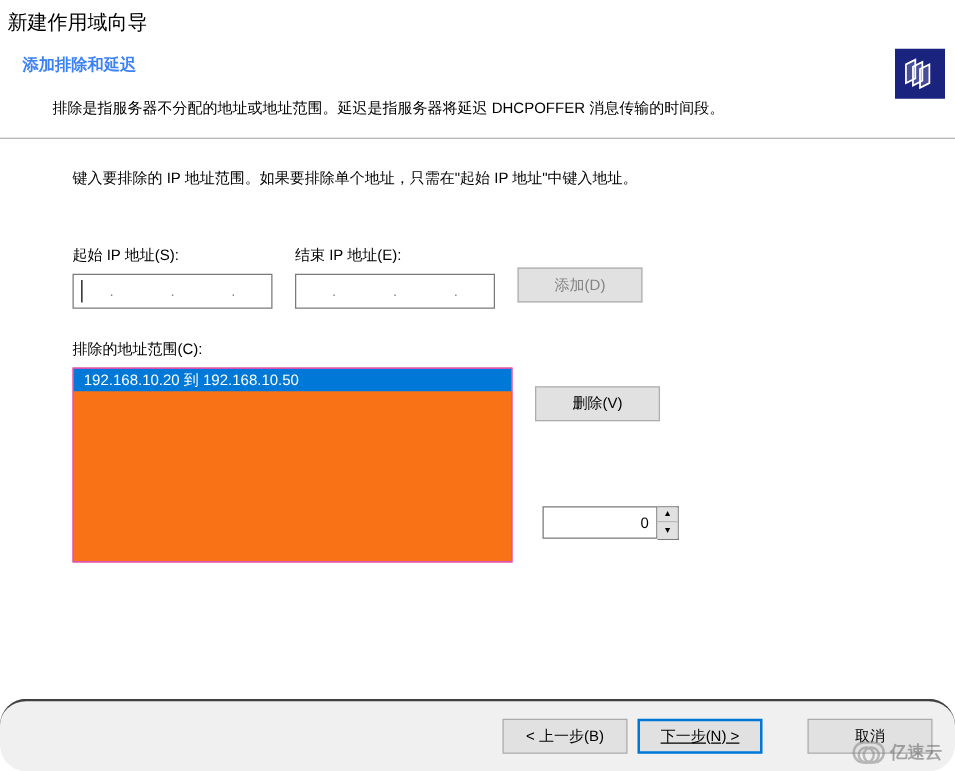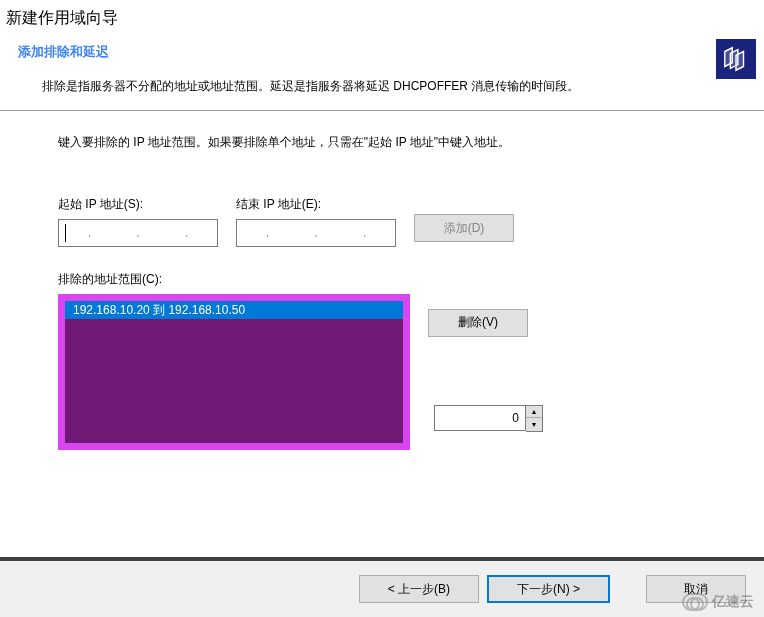--- a/index.html
+++ b/index.html
@@ -96,32 +96,32 @@
     }
     .btn {
       min-width: 100px;
       height: 28px;
       border: 1px solid #adadad;
       background: #e1e1e1;
       font-family: inherit;
       font-size: 12px;
       color: #000;
       cursor: pointer;
-      padding: 0 28px;
+      padding: 0 16px;
     }
     .btn:disabled { color: #838383; }
     .add-btn-wrap { margin-top: 18px; }
     .range-section { display: flex; gap: 18px; align-items: center; }
     .range-left { flex: 0 0 auto; }
     .range-label { font-size: 12px; margin-bottom: 6px; }
     .range-list {
       width: 352px;
       height: 156px;
-      border: 7px solid #d946ef;
-      background: #701a75;
+      border: 1px solid #d946ef;
+      background: #f97316;
       overflow: hidden;
     }
     .range-item {
       background: #0078d7;
       color: #fff;
       padding: 2px 8px;
       font-size: 12px;
       height: 18px;
       line-height: 15px;
     }
@@ -156,30 +156,31 @@
       display: flex;
       align-items: center;
       justify-content: center;
     }
     .spin-btn:first-child { border-bottom: 1px solid #adadad; }
     .footer {
       position: absolute;
       bottom: 0;
       left: 0;
       right: 0;
-      border-top: 4px solid #404040;
+      border-top: 2px solid #404040;
       background: #f0f0f0;
       padding: 14px 18px;
       display: flex;
       justify-content: flex-end;
       gap: 8px;
+      border-radius: 21px;
     }
     .footer .btn-gap { width: 20px; }
     .footer .btn { min-width: 100px; height: 28px; background: #e1e1e1; }
-    .footer .btn.primary { border: 2px solid #0078d7; }
+    .footer .btn.primary { border: 2px solid #0078d7; text-decoration: underline; }
     .watermark {
       position: absolute;
       right: 10px;
       bottom: 6px;
       display: flex;
       align-items: center;
       gap: 4px;
       opacity: 0.55;
       pointer-events: none;
     }

